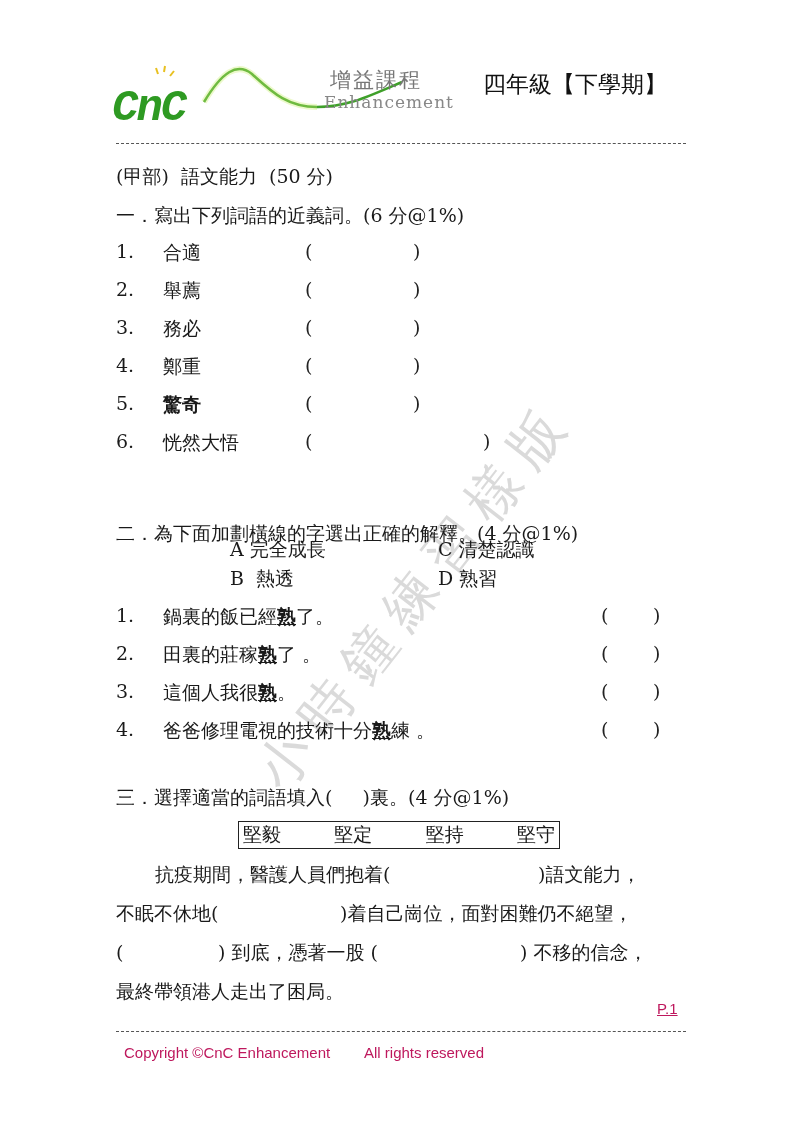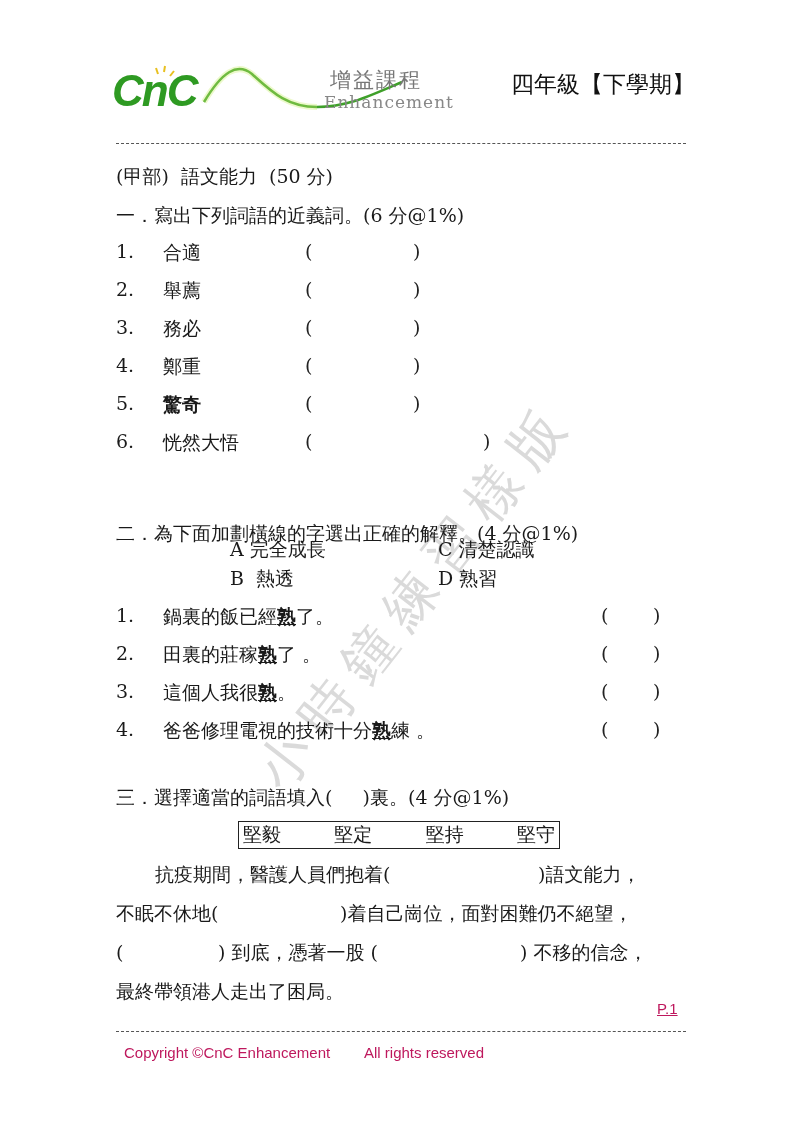--- a/index.html
+++ b/index.html
@@ -1,25 +1,25 @@
 <!DOCTYPE html>
 <html><head>
 <meta charset="utf-8">
 <style>
   html, body { margin: 0; padding: 0; background: #ffffff; }
   body { width: 800px; height: 1131px; position: relative; overflow: hidden;
          font-family: "DejaVu Serif", "Liberation Serif", serif; color: #1a1a1a; }
   .abs { position: absolute; }
   .logo { left: 112px; top: 62px; width: 350px; height: 70px; }
-  .logo-cnc { left: 0; top: 7px; font-family: Liberation Sans, sans-serif; font-style: italic; font-weight: bold;
+  .logo-cnc { left: 0; top: 24px; font-family: Liberation Mono, monospace; font-style: italic; font-weight: bold;
               font-size: 44px; color: #2e9a22; letter-spacing: -2px; line-height: 1; }
   .logo-zh { left: 218px; top: 4px; font-family: "DejaVu Sans", sans-serif; font-size: 21px; color: #777; letter-spacing: 2px; }
   .logo-en { left: 212px; top: 30px; font-family: "DejaVu Serif", serif; font-size: 17px; color: #888; letter-spacing: 1px; }
   .title { left: 480px; top: 68px; width: 190px; text-align: center; font-family: "DejaVu Sans", sans-serif;
-           font-size: 23px; line-height: 32px; color: #111; font-weight: 500; margin-left: 28px; }
+           font-size: 23px; line-height: 32px; color: #111; font-weight: 500; }
   .dash { left: 116px; width: 570px; height: 0; border-top: 1px dashed #555; }
   .text { font-size: 19px; line-height: 24px; white-space: pre; }
   .num  { font-size: 19px; }
   .paren { font-size: 19px; color: #222; }
   .u { text-decoration: underline; font-weight: bold; }
   .wordbox { left: 238px; top: 821px; width: 322px; height: 28px; border: 1.5px solid #222; display: flex;
              justify-content: space-between; align-items: center; padding: 0 4px; box-sizing: border-box; }
   .wordbox span { font-size: 19px; }
   .footer { font-family: "Liberation Sans", sans-serif; font-size: 15px; color: #be185d; }
   .watermark { left: 200px; top: 380px; font-family: "DejaVu Sans", sans-serif; font-size: 54px; color: #bcbcbc;

